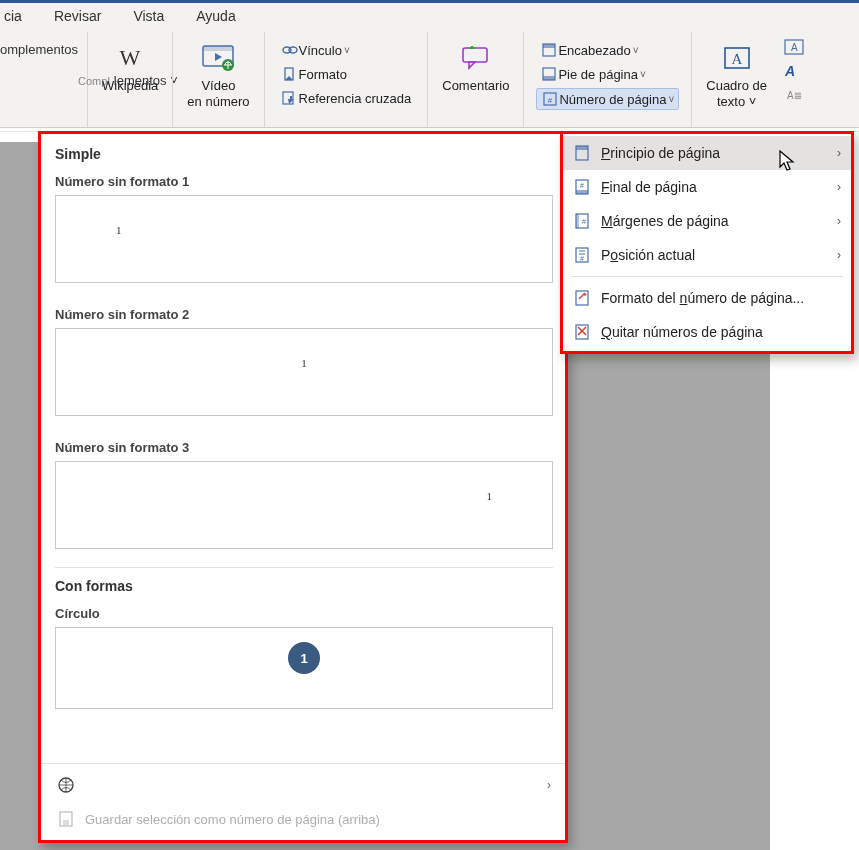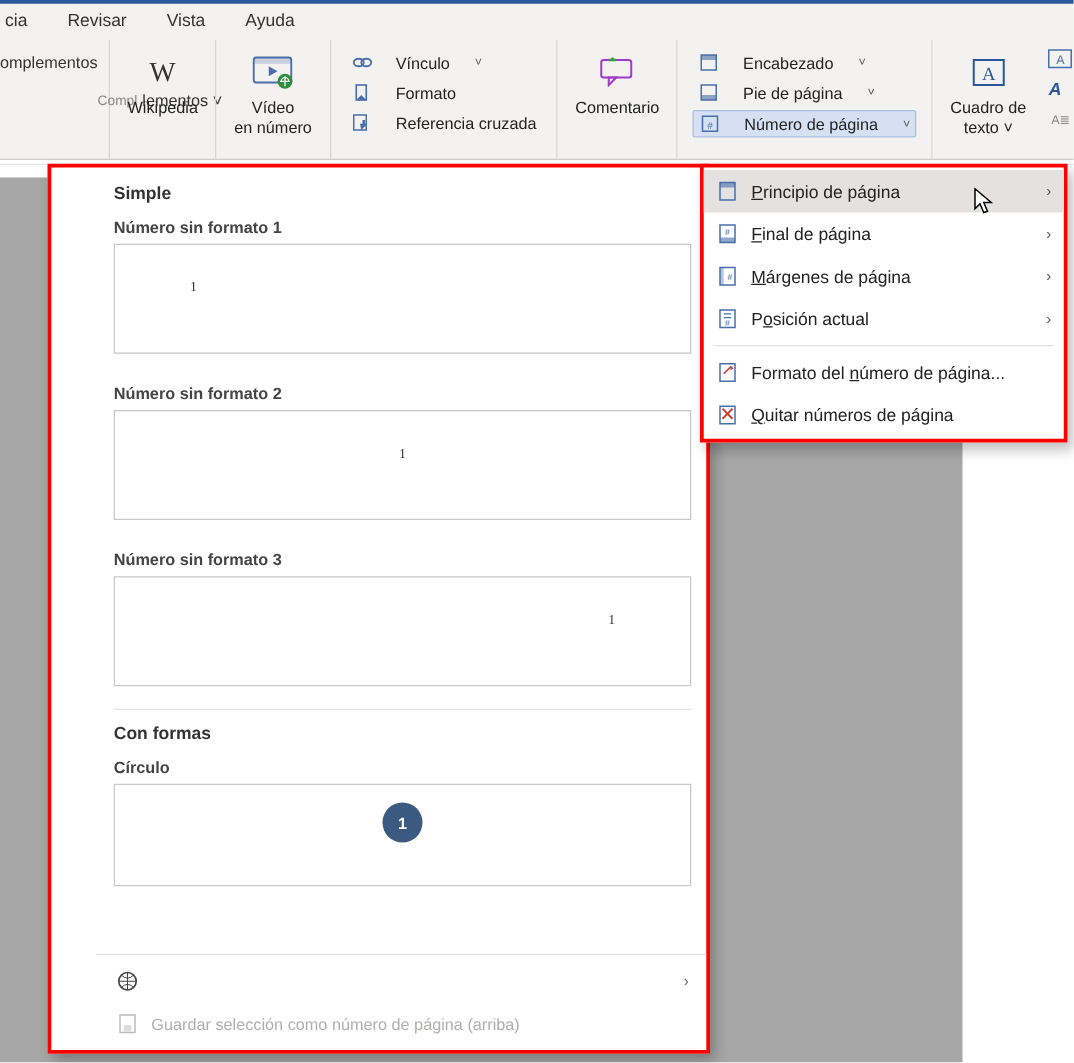--- a/index.html
+++ b/index.html
@@ -77,21 +77,21 @@
   .small-stack {
     display: flex;
     flex-direction: column;
     gap: 4px;
     padding: 4px 2px;
     font-size: 13px;
   }
   .small-btn {
     display: flex;
     align-items: center;
-    gap: 18px;
+    gap: 0;
     padding: 2px 4px;
     cursor: default;
     white-space: nowrap;
   }
   .small-btn .caret { font-size: 10px; color: #555; margin-left: 2px;}
   .active-small {
     border: 1px solid #a6c0e4;
     background: #d5e1f2;
     border-radius: 2px;
   }
@@ -128,21 +128,20 @@
     background: #fff;
     border: 3px solid #ff0000;
     box-shadow: 4px 6px 10px rgba(0,0,0,0.25);
     z-index: 20;
   }
   .gallery-inner {
     padding: 0;
     position: relative;
     height: 100%;
     overflow: hidden;
-    margin-left: 36px;
   }
   .gallery-scroll {
     position: absolute;
     top: 0; left: 0; right: 0;
     bottom: 76px;
     overflow-y: auto;
     padding: 6px 12px 4px 14px;
   }
   .gallery-section-title {
     font-weight: 600;

